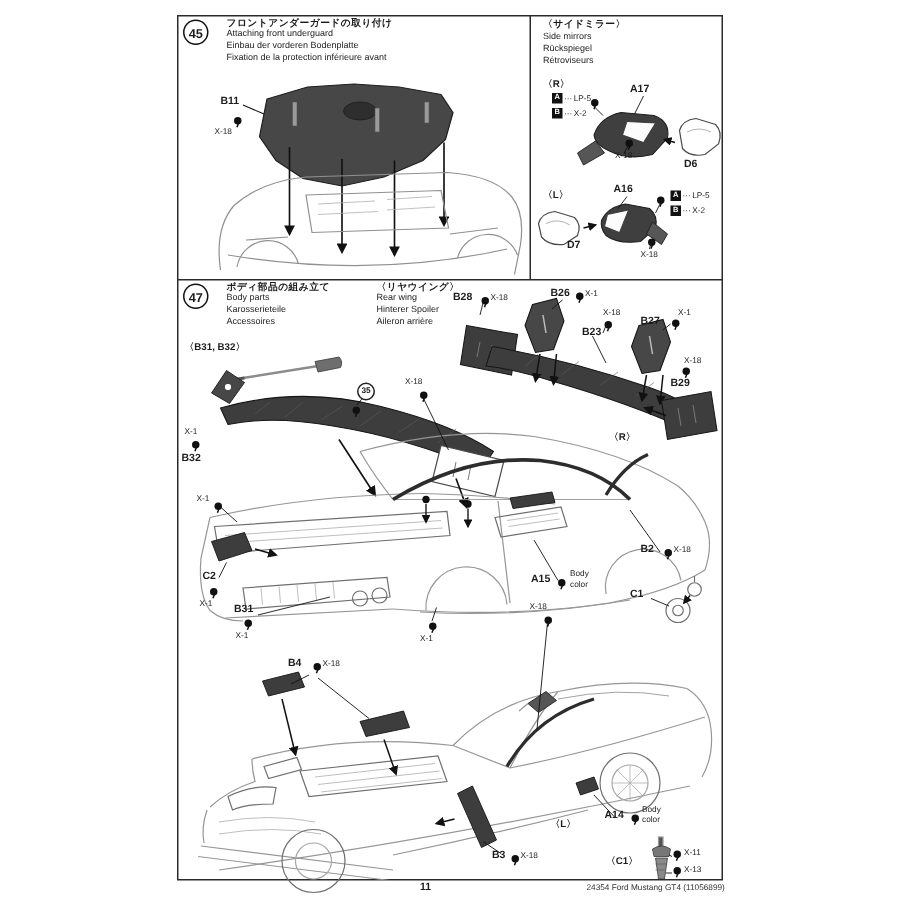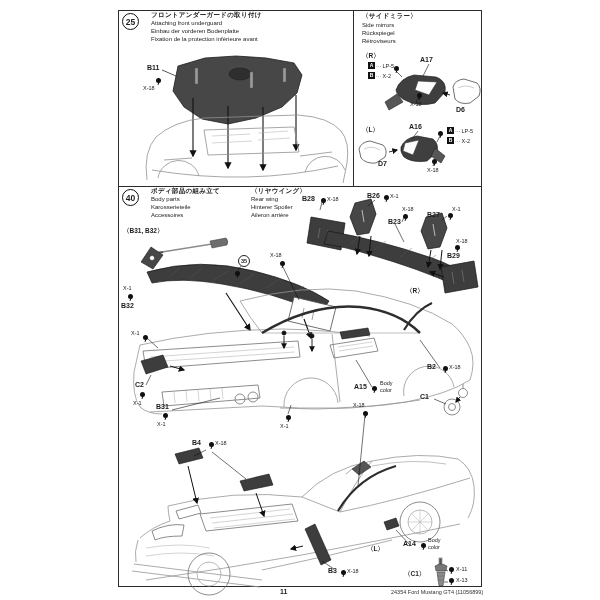--- a/index.html
+++ b/index.html
@@ -234,21 +234,21 @@
       <rect x="439" y="558" width="3" height="7" fill="#555"></rect>
       <path d="M435,566 Q441,562 447,566 L446,571 L436,571 Z" fill="#777" stroke="#333" stroke-width="0.5"></path>
       <path d="M437,572 L445,572 L443,586 L439,586 Z" fill="#8a8a8a" stroke="#333" stroke-width="0.5"></path>
       <path d="M437,576 L444,576 M437,580 L443,580" stroke="#555" stroke-width="0.4"></path>
       <line x1="448" y1="571" x2="446" y2="570" stroke="#111" stroke-width="0.6"></line>
       <line x1="448" y1="582" x2="444" y2="582" stroke="#111" stroke-width="0.6"></line>
     </g>
   </g>
 </svg>
 
-<div class="stepnum" style="left:122px;top:13px">25</div>
+<div class="stepnum" style="left:122px;top:13px">45</div>
 <div class="t jp" style="left:151px;top:11px">フロントアンダーガードの取り付け</div>
 <div class="t ml" style="left:151px;top:20px">Attaching front underguard</div>
 <div class="t ml" style="left:151px;top:28px">Einbau der vorderen Bodenplatte</div>
 <div class="t ml" style="left:151px;top:36px">Fixation de la protection inférieure avant</div>
 <div class="t part" style="left:147px;top:64px">B11</div>
 <span class="pd" style="left:156px;top:78px"></span>
 <div class="t code" style="left:143px;top:85px">X-18</div>
 
 <div class="t jp" style="left:362px;top:12px">〈サイドミラー〉</div>
 <div class="t ml" style="left:362px;top:22px">Side mirrors</div>
@@ -282,21 +282,21 @@
 </div>
 <div class="legendrow" style="left:447px;top:137px">
   <span class="legendkey">B</span>
   <span>···</span>
   <span>X-2</span>
 </div>
 <div class="t part" style="left:378px;top:160px">D7</div>
 <span class="pd" style="left:432px;top:159px"></span>
 <div class="t code" style="left:427px;top:167px">X-18</div>
 
-<div class="stepnum" style="left:122px;top:189px">40</div>
+<div class="stepnum" style="left:122px;top:189px">47</div>
 <div class="t jp" style="left:151px;top:187px">ボディ部品の組み立て</div>
 <div class="t ml" style="left:151px;top:196px">Body parts</div>
 <div class="t ml" style="left:151px;top:204px">Karosserieteile</div>
 <div class="t ml" style="left:151px;top:212px">Accessoires</div>
 <div class="t lbl" style="left:123px;top:227px">〈B31, B32〉</div>
 
 <div class="t jp" style="left:251px;top:187px">〈リヤウイング〉</div>
 <div class="t ml" style="left:251px;top:196px">Rear wing</div>
 <div class="t ml" style="left:251px;top:204px">Hinterer Spoiler</div>
 <div class="t ml" style="left:251px;top:212px">Aileron arrière</div>

